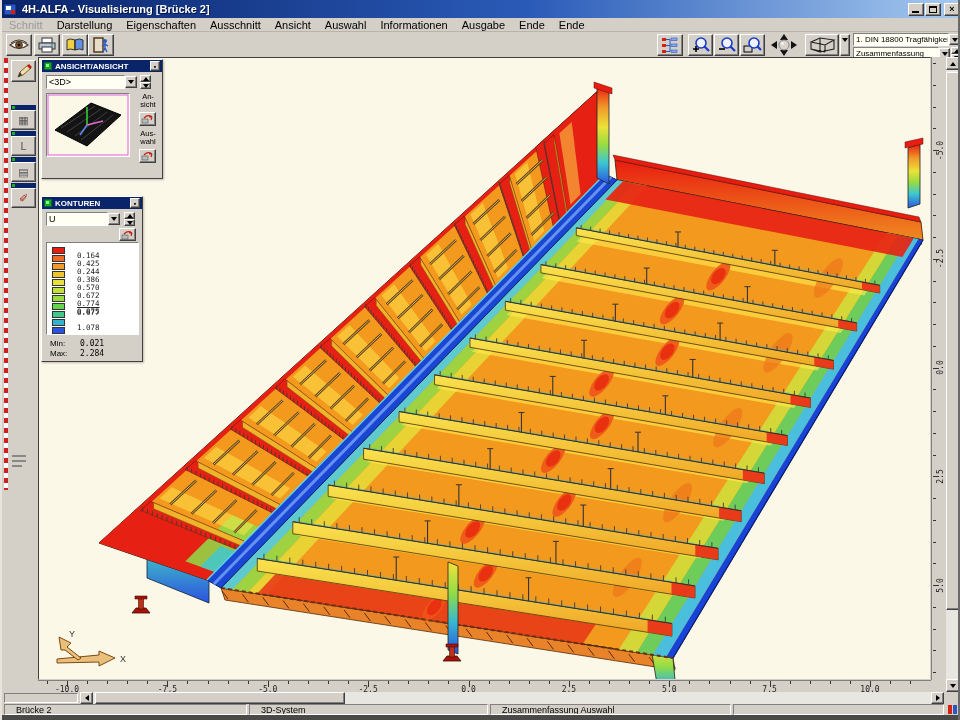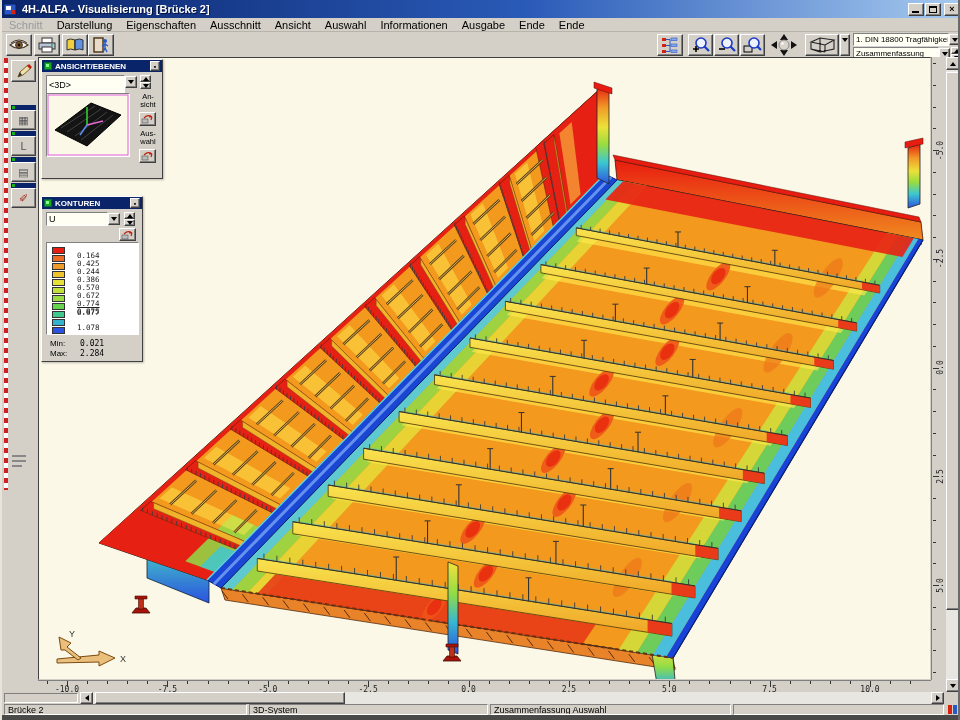--- a/index.html
+++ b/index.html
@@ -65,21 +65,21 @@
   .spinb{height:7px;display:flex;align-items:center;justify-content:center;}
   .applybtn{position:absolute;display:flex;align-items:center;justify-content:center;}
   .plabel{position:absolute;font-size:7.5px;line-height:8px;color:#000;text-align:center;}
   
   #legendbox{position:absolute;left:4px;top:45px;width:93px;height:93px;background:#fff;}
   .lsw{position:absolute;left:5px;width:13px;height:7px;border:1px solid #333;}
   .lval{position:absolute;left:30px;height:8px;font-size:7.5px;color:#222;}
   .mmrow{position:absolute;font-size:8px;color:#000;}
   
   #statusbar{position:absolute;left:0;top:704px;width:960px;height:11px;background:#d4d0c8;font-size:9px;}
-  .scell{position:absolute;top:0;height:11px;line-height:10px;padding-left:3px;color:#000;
+  .scell{position:absolute;top:0;height:11px;line-height:10px;padding-left:11px;color:#000;
     border:1px solid;border-color:#808080 #ffffff #ffffff #808080;overflow:hidden;white-space:nowrap;}
   #deskedge{position:absolute;left:0;top:715px;width:960px;height:5px;background:#4a4a48;}
   svg{display:block;}
 </style>
 </head>
 <body>
 
 <div id="root">
 
   <div id="titlebar">
@@ -1125,24 +1125,24 @@
       <polygon points="34,30 20,19 24,15 12,9 14,22 18,22 31,32" fill="#eabf7c" stroke="#7a4a10"></polygon>
       <text x="22" y="9" font-size="9" fill="#333">Y</text>
       <text x="73" y="34" font-size="9" fill="#333">X</text>
     </svg>
 
     <div class="panel" style="left:2px;top:1px;width:122px;height:120px;">
       <div class="ptitle">
         <span class="picon">
             <i></i>
           </span>
-        <span class="ptxt">ANSICHT/EBENEN</span>
+        <span class="ptxt">ANSICHT/ANSICHT</span>
         <span class="pclose raised">▪</span>
       </div>
-      <div class="combo sunk" style="left:4px;top:15px;width:79px;height:20px;font-size:9px;">
+      <div class="combo sunk" style="left:4px;top:15px;width:79px;height:14px;font-size:9px;">
         <span>&lt;3D&gt;</span>
       </div>
       <div class="dropbtn raised" style="left:83px;top:16px;width:12px;height:12px;">
           <span class="tri-d"></span>
         </div>
       <div class="spin" style="left:98px;top:15px;">
         <div class="spinb raised">
             <span class="tri-u"></span>
           </div>
         <div class="spinb raised">

